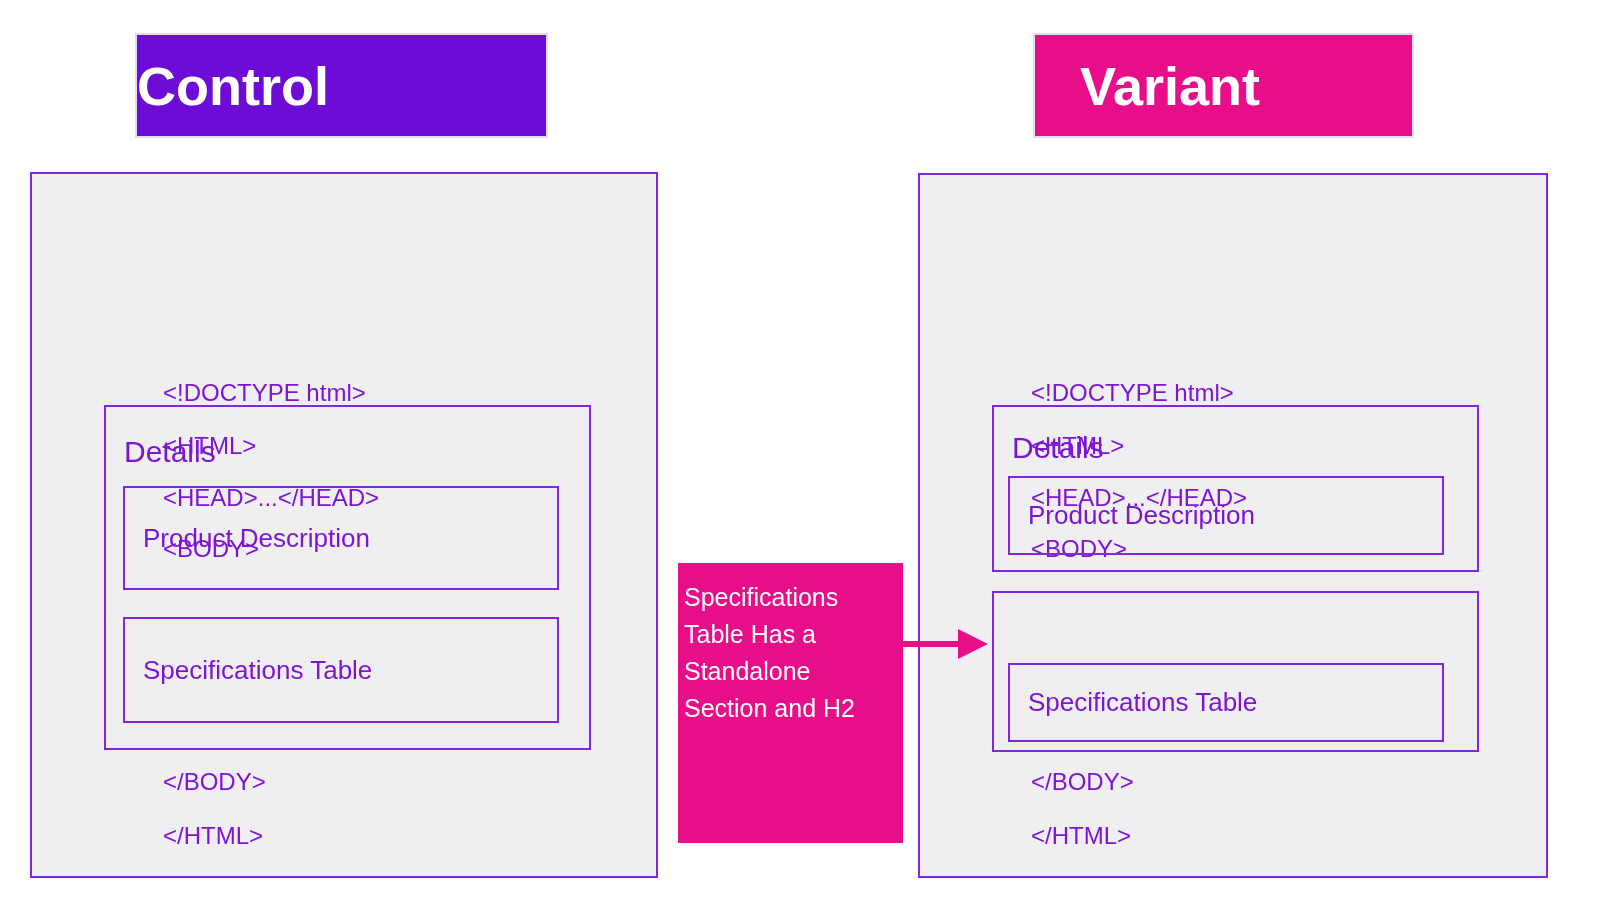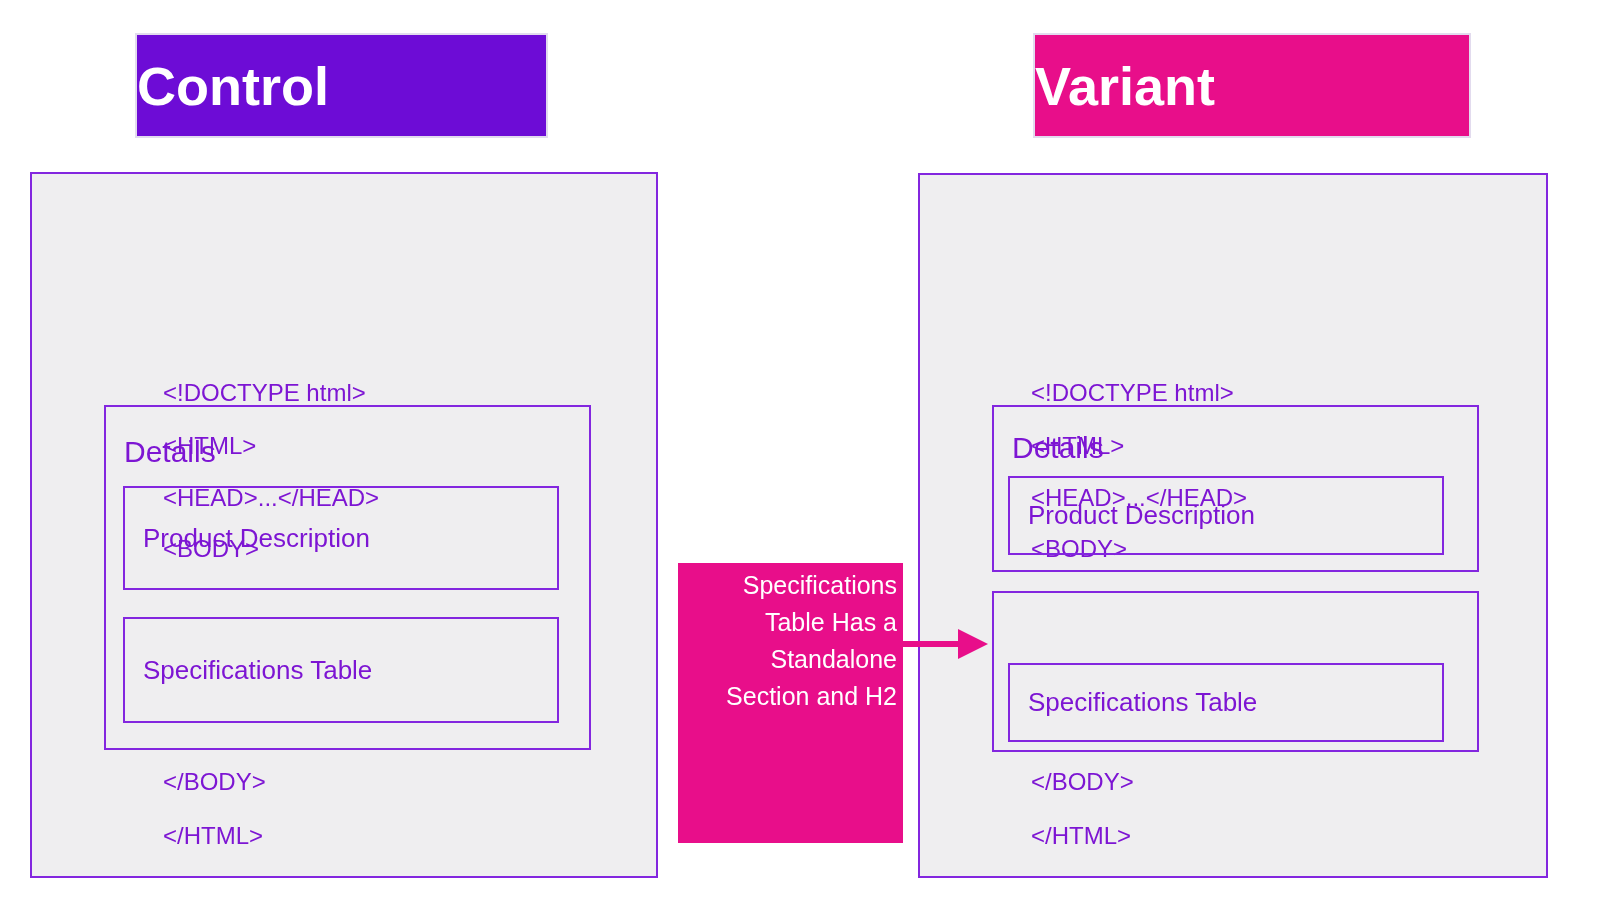--- a/index.html
+++ b/index.html
@@ -25,21 +25,21 @@
     height:105px;
     display:flex;
     align-items:center;
     justify-content:flex-start;
     color:#ffffff;
     font-size:54px;
     font-weight:bold;
     border:2px solid #e2dbee;
   }
   .header.control{left:135px;top:33px;width:413px;background:var(--purple);}
-  .header.variant{left:1033px;top:33px;width:438px;background:var(--pink);}
+  .header.variant{left:1033px;top:33px;width:381px;background:var(--pink);padding-left:45px;}
   .panel{
     position:absolute;
     background:var(--panel-bg);
     border:2px solid var(--line-purple);
   }
   .panel.left{left:30px;top:172px;width:628px;height:706px;}
   .panel.right{left:918px;top:173px;width:630px;height:705px;}
   .code-line{
     position:absolute;
     color:var(--text-purple);
@@ -74,22 +74,22 @@
     padding-left:18px;
     white-space:nowrap;
   }
   .annotation{
     position:absolute;
     left:678px;top:563px;width:225px;height:280px;
     background:var(--pink);
     color:#ffffff;
     font-size:25px;
     line-height:37px;
-    text-align:right;
-    padding:4px 6px 0 6px;
+    text-align:left;
+    padding:16px 6px 0 6px;
   }
   .arrow-line{
     position:absolute;
     left:903px;top:641px;width:57px;height:6px;
     background:var(--pink);
     z-index:5;
   }
   .arrow-head{
     position:absolute;
     left:958px;top:629px;

